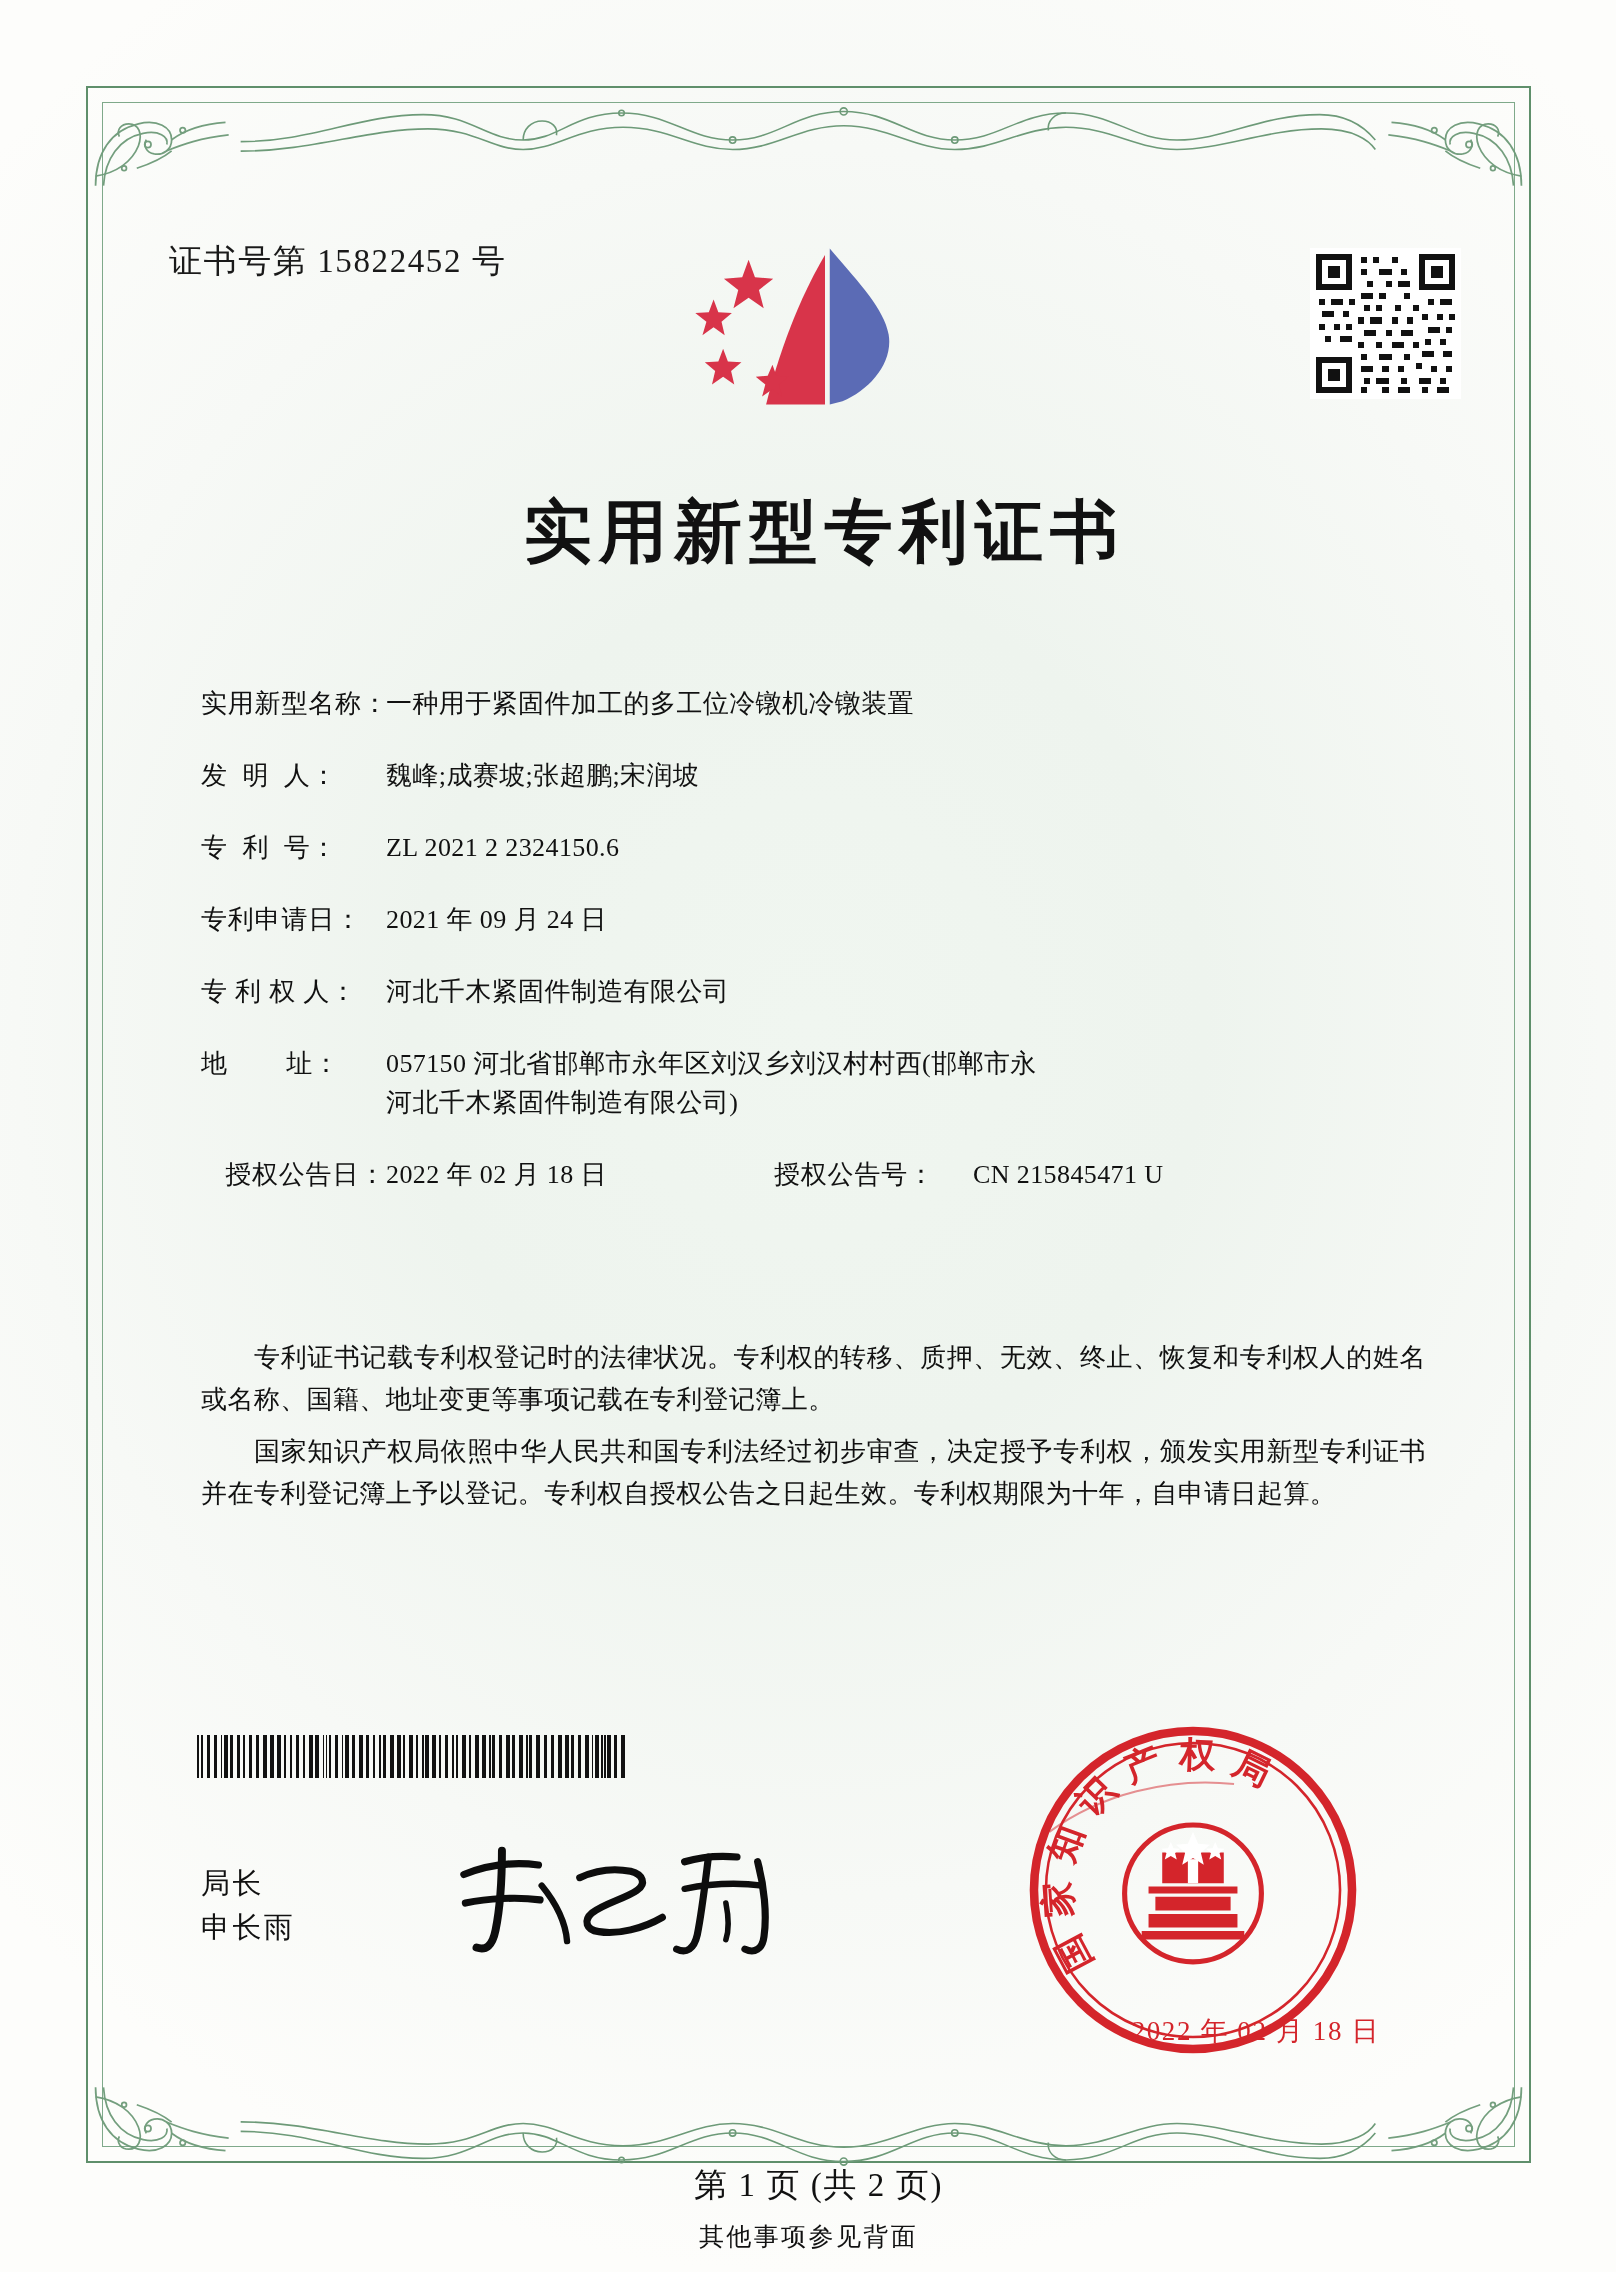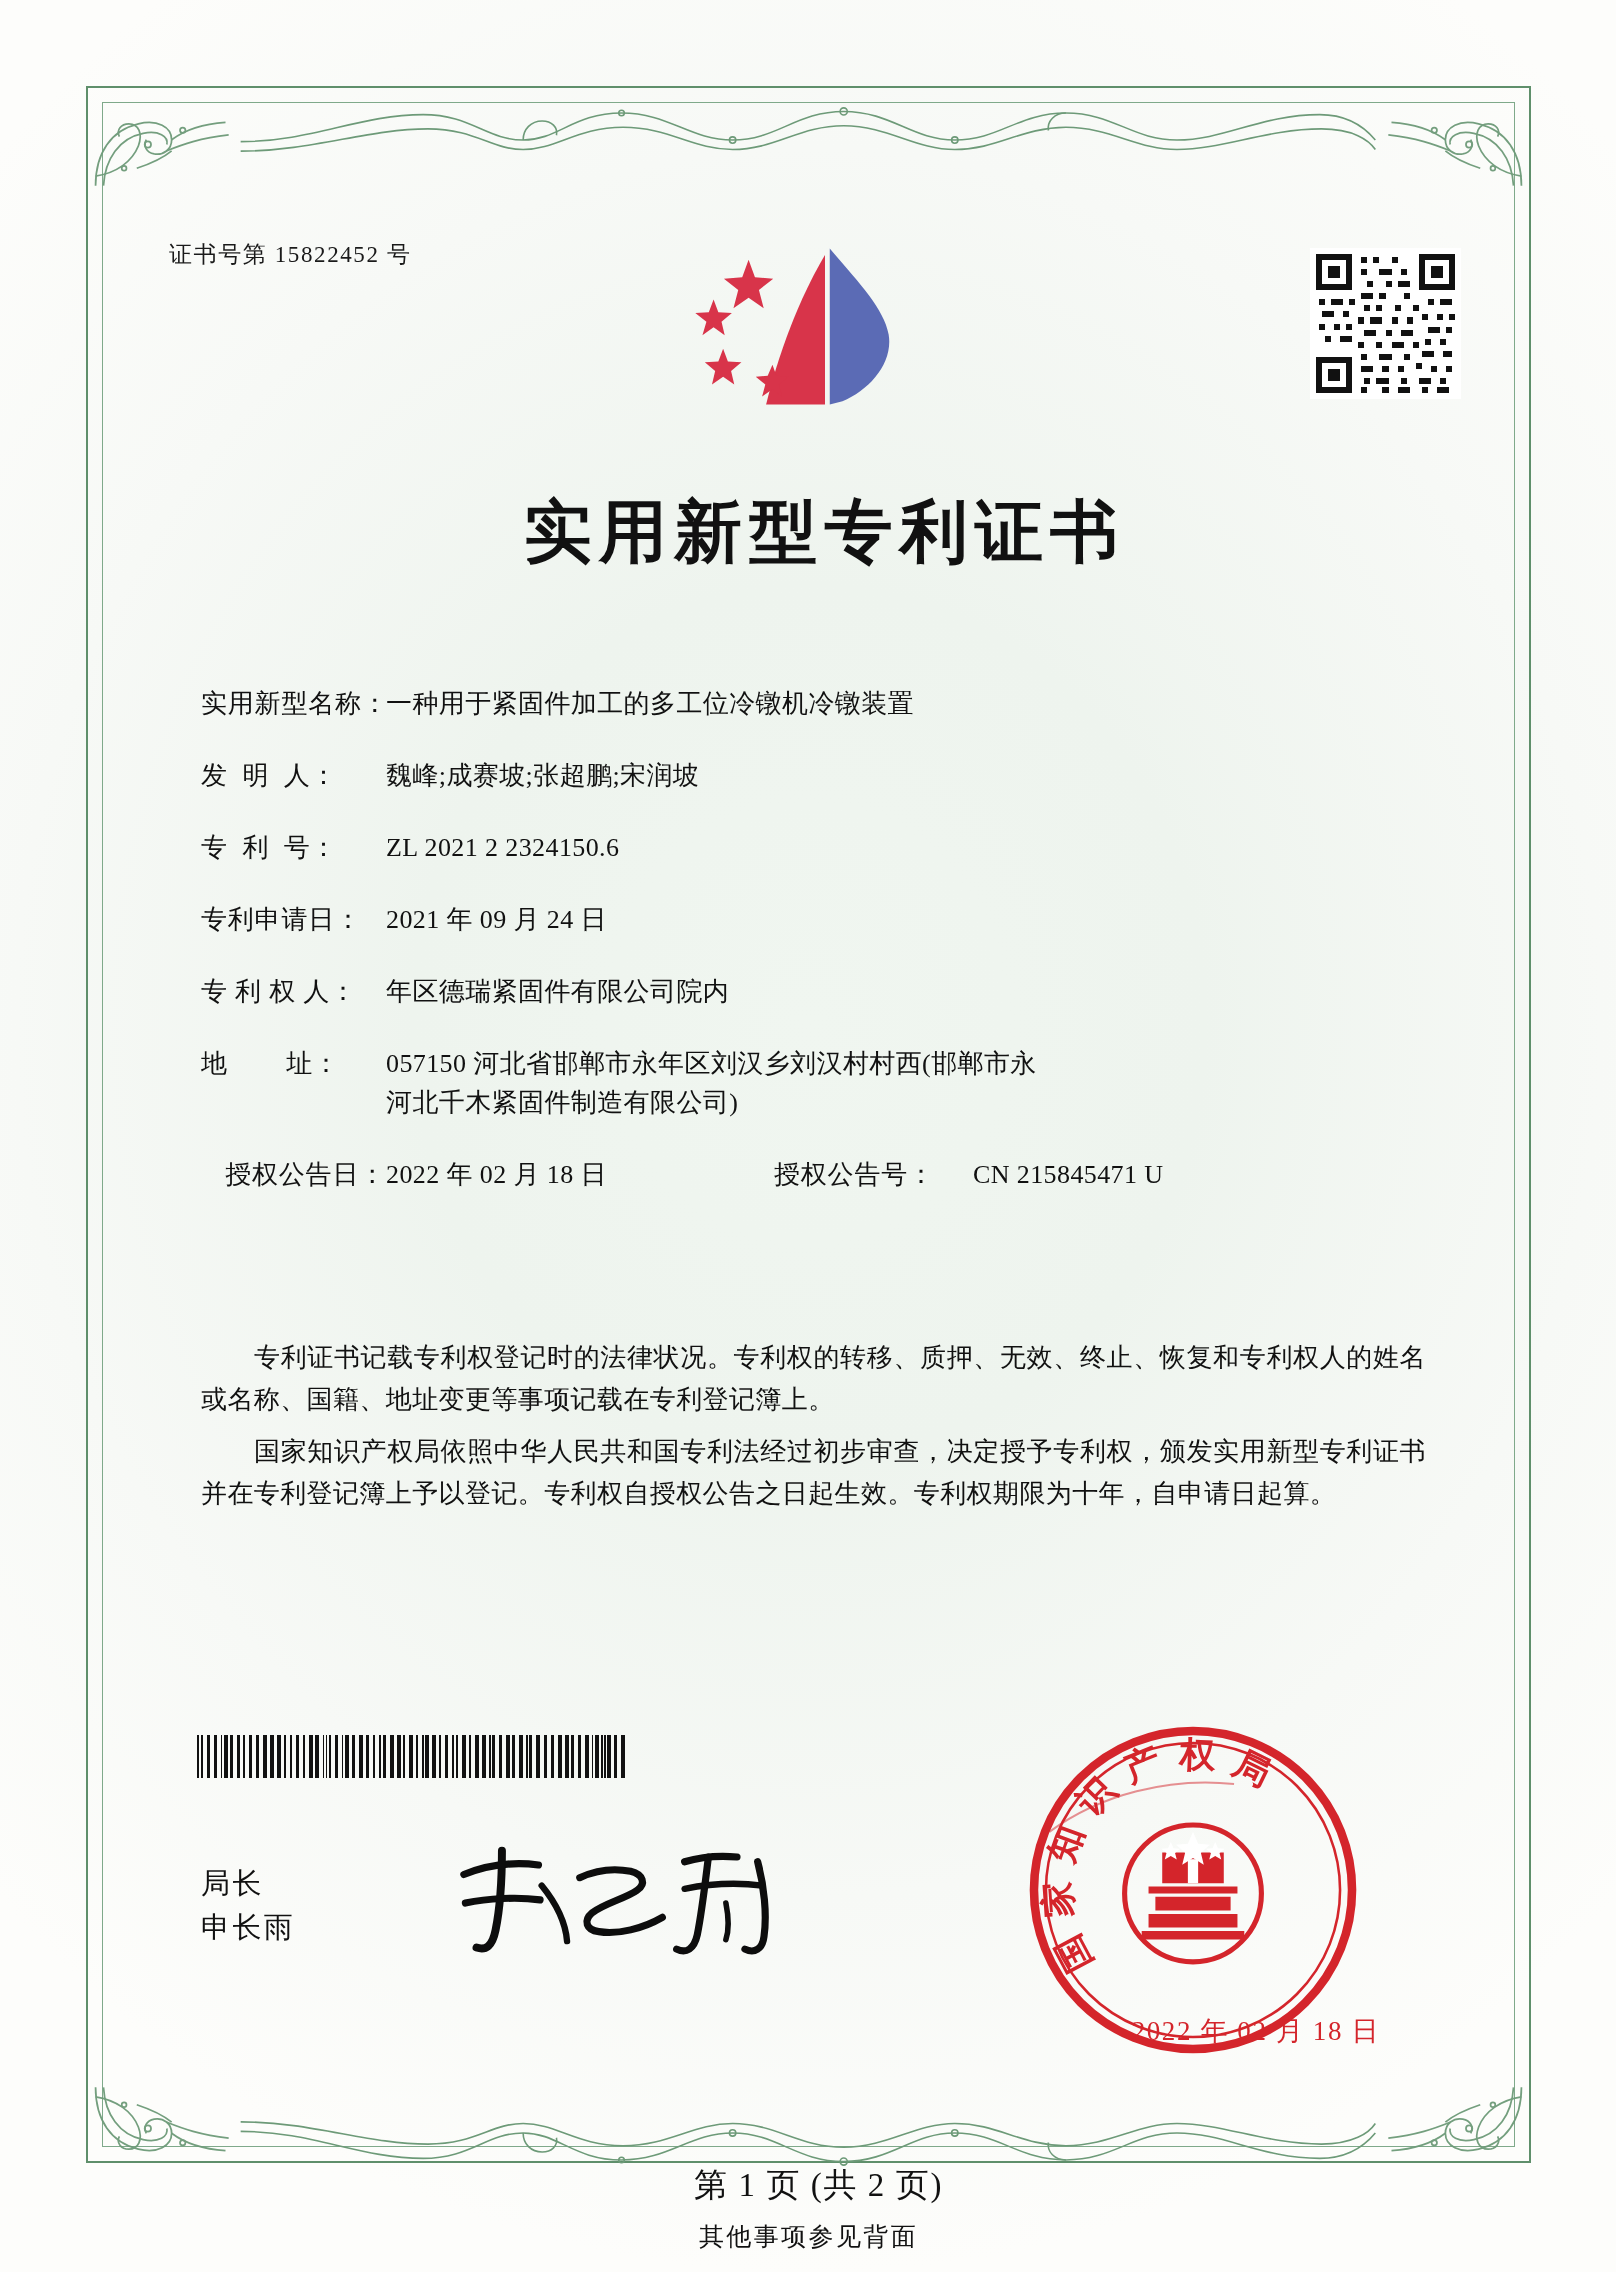--- a/index.html
+++ b/index.html
@@ -65,21 +65,21 @@
     width: 1138px; height: 73px;
     color: #6d9a78;
     transform: scaleY(-1);
   }
   .bottom-scroll svg { width: 100%; height: 100%; display:block; }
 
   
   .cert-number {
     position: absolute;
     left: 169px; top: 239px;
-    font-size: 23px;
+    font-size: 33px;
     letter-spacing: 1.6px;
     color: #1a1a1a;
     white-space: nowrap;
   }
 
   .logo {
     position: absolute;
     left: 672px; top: 231px;
     width: 263px; height: 191px;
   }
@@ -436,21 +436,21 @@
       <div class="field-value">ZL 2021 2 2324150.6</div>
     </div>
 
     <div class="field-row">
       <div class="field-label">专利申请日：</div>
       <div class="field-value">2021 年 09 月 24 日</div>
     </div>
 
     <div class="field-row">
       <div class="field-label">专 利 权 人：</div>
-      <div class="field-value">年区德瑞紧固件有限公司院内</div>
+      <div class="field-value">河北千木紧固件制造有限公司</div>
     </div>
 
     <div class="field-row">
       <div class="field-label">地        址：</div>
       <div class="field-value">
         <span>057150 河北省邯郸市永年区刘汉乡刘汉村村西(邯郸市永</span>
         <span class="line2">河北千木紧固件制造有限公司)</span>
       </div>
     </div>
 

